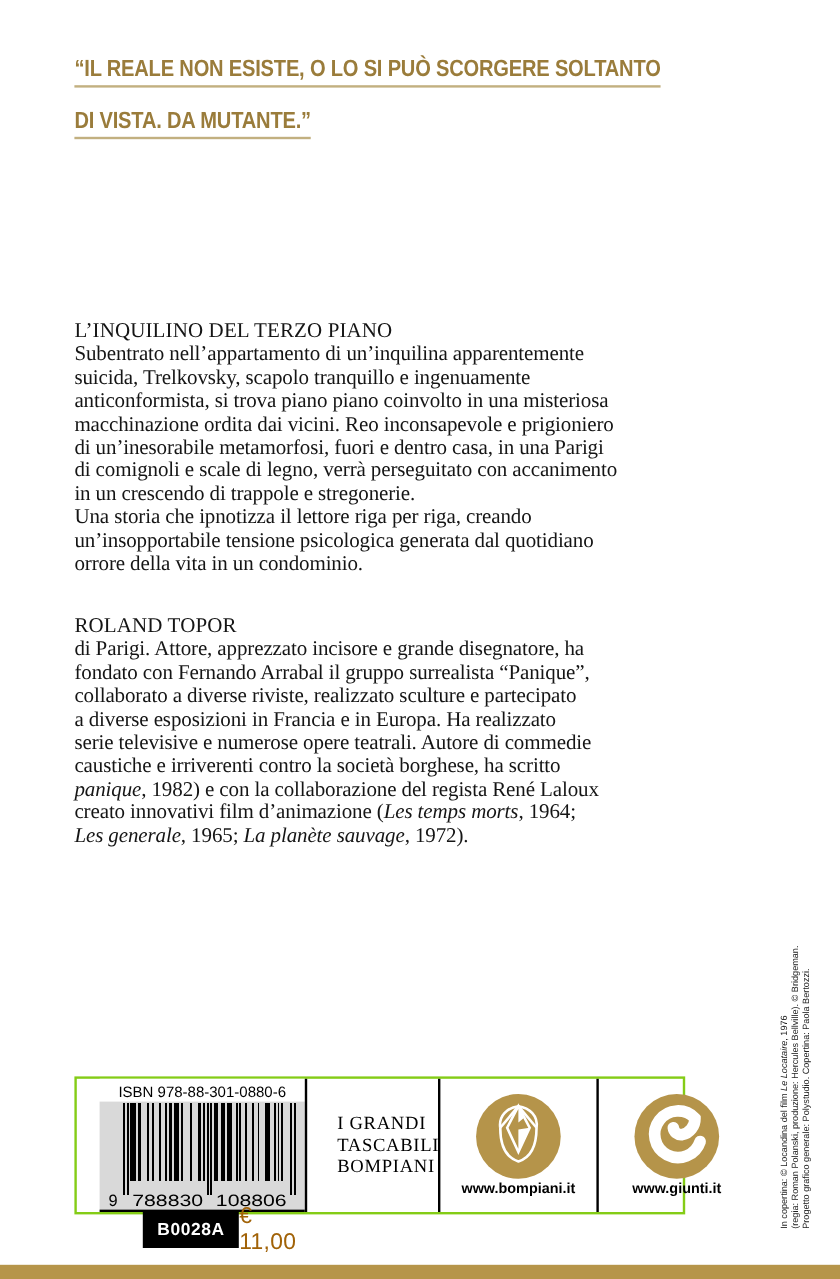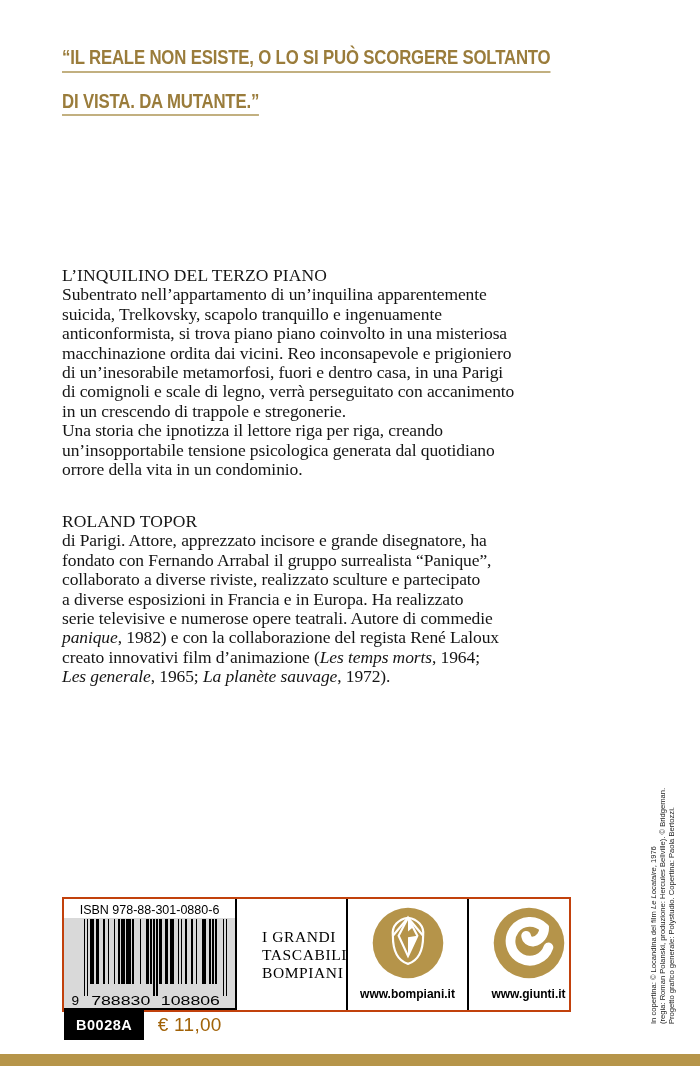--- a/index.html
+++ b/index.html
@@ -25,33 +25,34 @@
   .bio{top:512px;}
   
   .credits{
     position:absolute;left:649px;top:1024px;width:260px;
     transform:rotate(-90deg);transform-origin:0 0;
     font-family:"Liberation Sans",sans-serif;font-size:7.6px;line-height:9px;color:#222;
   }
   
   .strip{
     position:absolute;left:62px;top:897px;width:509px;height:115px;
-    display:flex;border:2px solid #c2410c;box-sizing:border-box;background:#fff;
+    display:flex;border:2px solid #84cc16;box-sizing:border-box;background:#fff;
     font-family:"Liberation Sans",sans-serif;
+    padding-left:19px;
   }
   .cell{box-sizing:border-box;border-left:2px solid #000;display:flex;flex-direction:column;align-items:center;}
   .cell:first-child{border-left:none;}
   .c-barcode{width:171px;flex:none;align-items:stretch;}
   .c-series{width:111px;flex:none;justify-content:center;}
-  .c-logo{width:121px;flex:none;justify-content:space-between;padding:8px 0 9px;}
+  .c-logo{width:132px;flex:none;justify-content:center;padding:8px 0 9px;}
   .isbn-label{background:#fff;text-align:center;font-size:12.5px;padding:4px 0 1px;color:#000;}
   .bars{flex:1;background:#d9d9d9;padding:1px 6px 0;}
   .bars svg{width:100%;height:100%;display:block;}
   .price-row{height:30px;flex:none;display:flex;border-top:2px solid #000;}
-  .code-box{width:47%;background:#000;color:#fff;font-weight:bold;font-size:14.5px;display:flex;align-items:center;justify-content:center;letter-spacing:0.5px;}
+  .code-box{width:47%;background:#000;color:#fff;font-weight:bold;font-size:14.5px;display:flex;align-items:center;justify-content:center;letter-spacing:0.5px;margin-left:36px;}
   .price{flex:1;display:flex;align-items:center;justify-content:center;font-size:19px;font-weight:normal;color:#a16207;letter-spacing:0.3px;}
   .series-line{font-family:"Liberation Serif",serif;font-size:15.5px;line-height:17.5px;letter-spacing:0.6px;text-align:center;color:#000;margin-left:26px;}
   .logo-circle{width:72px;height:72px;flex:none;}
   .logo-url{font-size:12px;font-weight:bold;color:#000;}
   
   .goldbar{position:absolute;left:0;bottom:0;width:700px;height:12px;background:#b6954a;}
   i{font-style:italic;}
 </style>
 </head>
 <body>
@@ -80,20 +81,21 @@
 </div>
 
 <div class="textblock bio">
   <div class="tb-title">ROLAND TOPOR</div>
   <div>
       <div><span>di Parigi. Attore, apprezzato incisore e grande disegnatore, ha</span></div>
       <div><span>fondato con Fernando Arrabal il gruppo surrealista “Panique”,</span></div>
       <div><span>collaborato a diverse riviste, realizzato sculture e partecipato</span></div>
       <div><span>a diverse esposizioni in Francia e in Europa. Ha realizzato</span></div>
       <div><span>serie televisive e numerose opere teatrali. Autore di commedie</span></div>
+      <div><span>caustiche e irriverenti contro la società borghese, ha scritto</span></div>
       <div><i>panique</i><span>, 1982) e con la collaborazione del regista René Laloux</span></div>
       <div><span>creato innovativi film d’animazione (</span><i>Les temps morts</i><span>, 1964;</span></div>
       <div><i>Les generale</i><span>, 1965; </span><i>La planète sauvage</i><span>, 1972).</span></div>
     </div>
 </div>
 
 <div class="credits">
     <div><span>In copertina: © Locandina del film </span><i>Le Locataire</i><span>, 1976</span></div>
     <div><span>(regia: Roman Polanski, produzione: Hercules Bellville). © Bridgeman.</span></div>
     <div><span>Progetto grafico generale: Polystudio. Copertina: Paola Bertozzi.</span></div>

